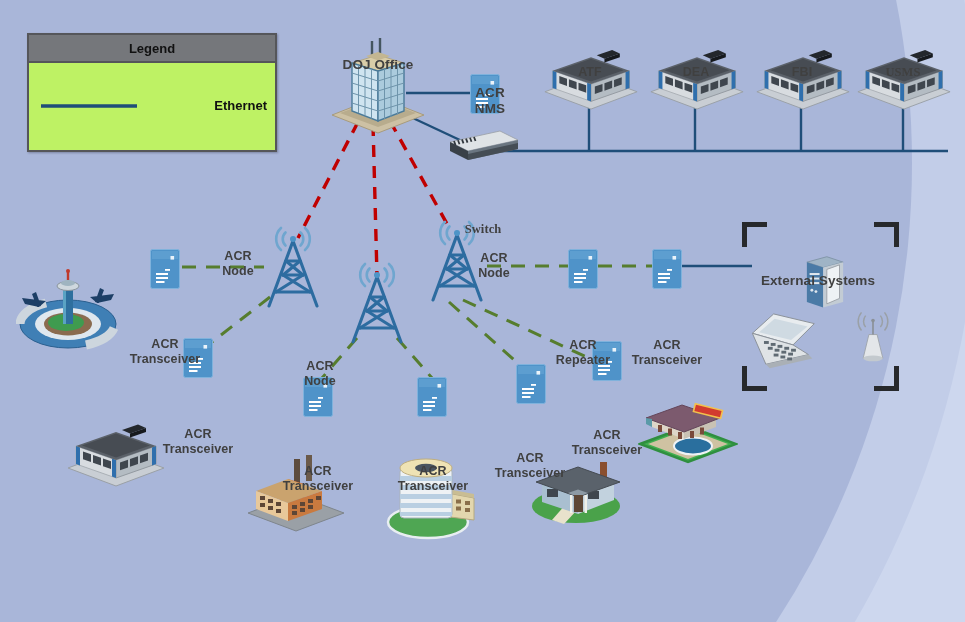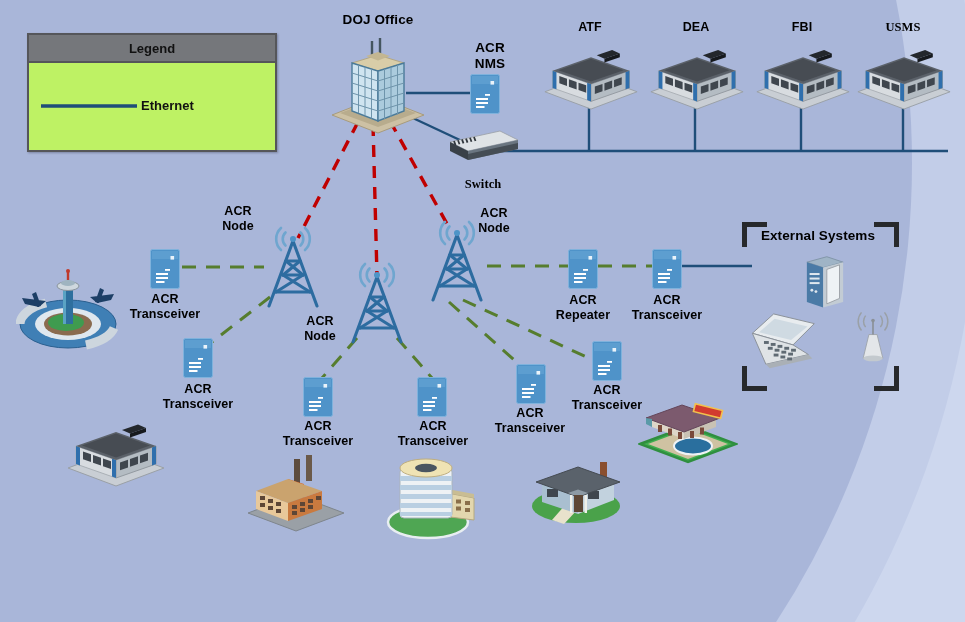--- a/index.html
+++ b/index.html
@@ -4,33 +4,33 @@
 <style>
   html,body{margin:0;padding:0;}
   body{background:#cfd8ee;font-family:"Liberation Sans",sans-serif;}
   .canvas{position:relative;width:965px;height:622px;overflow:hidden;background:#cdd7ee;}
   .bg-circle{position:absolute;border-radius:50%;}
   .bg-mid{left:-841px;top:-747px;width:1820px;height:1820px;background:#c2cde8;}
   .bg-main{left:-774px;top:-680px;width:1686px;height:1686px;background:#a9b6d9;}
   .lines{position:absolute;left:0;top:0;z-index:2;}
   .icon{position:absolute;z-index:3;}
   .icon svg{width:100%;height:100%;display:block;}
-  .lbl{position:absolute;z-index:4;font-weight:bold;font-size:12.5px;line-height:1.16;color:#000000;
-       text-align:center;white-space:pre-line;letter-spacing:0.1px;}
+  .lbl{position:absolute;z-index:4;font-weight:bold;font-size:12.5px;line-height:1.16;color:#404040;
+       text-align:center;white-space:pre-line;letter-spacing:0.1px;margin-top:45px;}
   .lbl-lg{font-size:13.5px;}
   
   .legend{position:absolute;left:27px;top:33px;width:246px;height:115px;z-index:5;
           background:#bef264;border:2px solid #55565a;box-shadow:1px 1px 2px rgba(40,40,60,.35);}
   .legend-header{height:26px;background:#75777b;border-bottom:2px solid #55565a;
                  display:flex;align-items:center;justify-content:center;
                  font-weight:bold;font-size:13px;color:#111;}
   .legend-body{display:flex;flex-direction:column;justify-content:space-evenly;height:85px;padding:0 8px;}
   .legend-row{display:flex;align-items:center;}
   .legend-sample{width:104px;flex:none;}
-  .legend-label{flex:1;text-align:left;font-weight:bold;font-size:13px;color:#111;}
+  .legend-label{flex:1;text-align:right;font-weight:bold;font-size:13px;color:#111;}
   
   .corner{position:absolute;width:20px;height:20px;z-index:4;}
   .c-tl{border-left:5px solid #27292c;border-top:5px solid #27292c;}
   .c-tr{border-right:5px solid #27292c;border-top:5px solid #27292c;}
   .c-bl{border-left:5px solid #27292c;border-bottom:5px solid #27292c;}
   .c-br{border-right:5px solid #27292c;border-bottom:5px solid #27292c;}
 </style>
 </head>
 <body>
 

